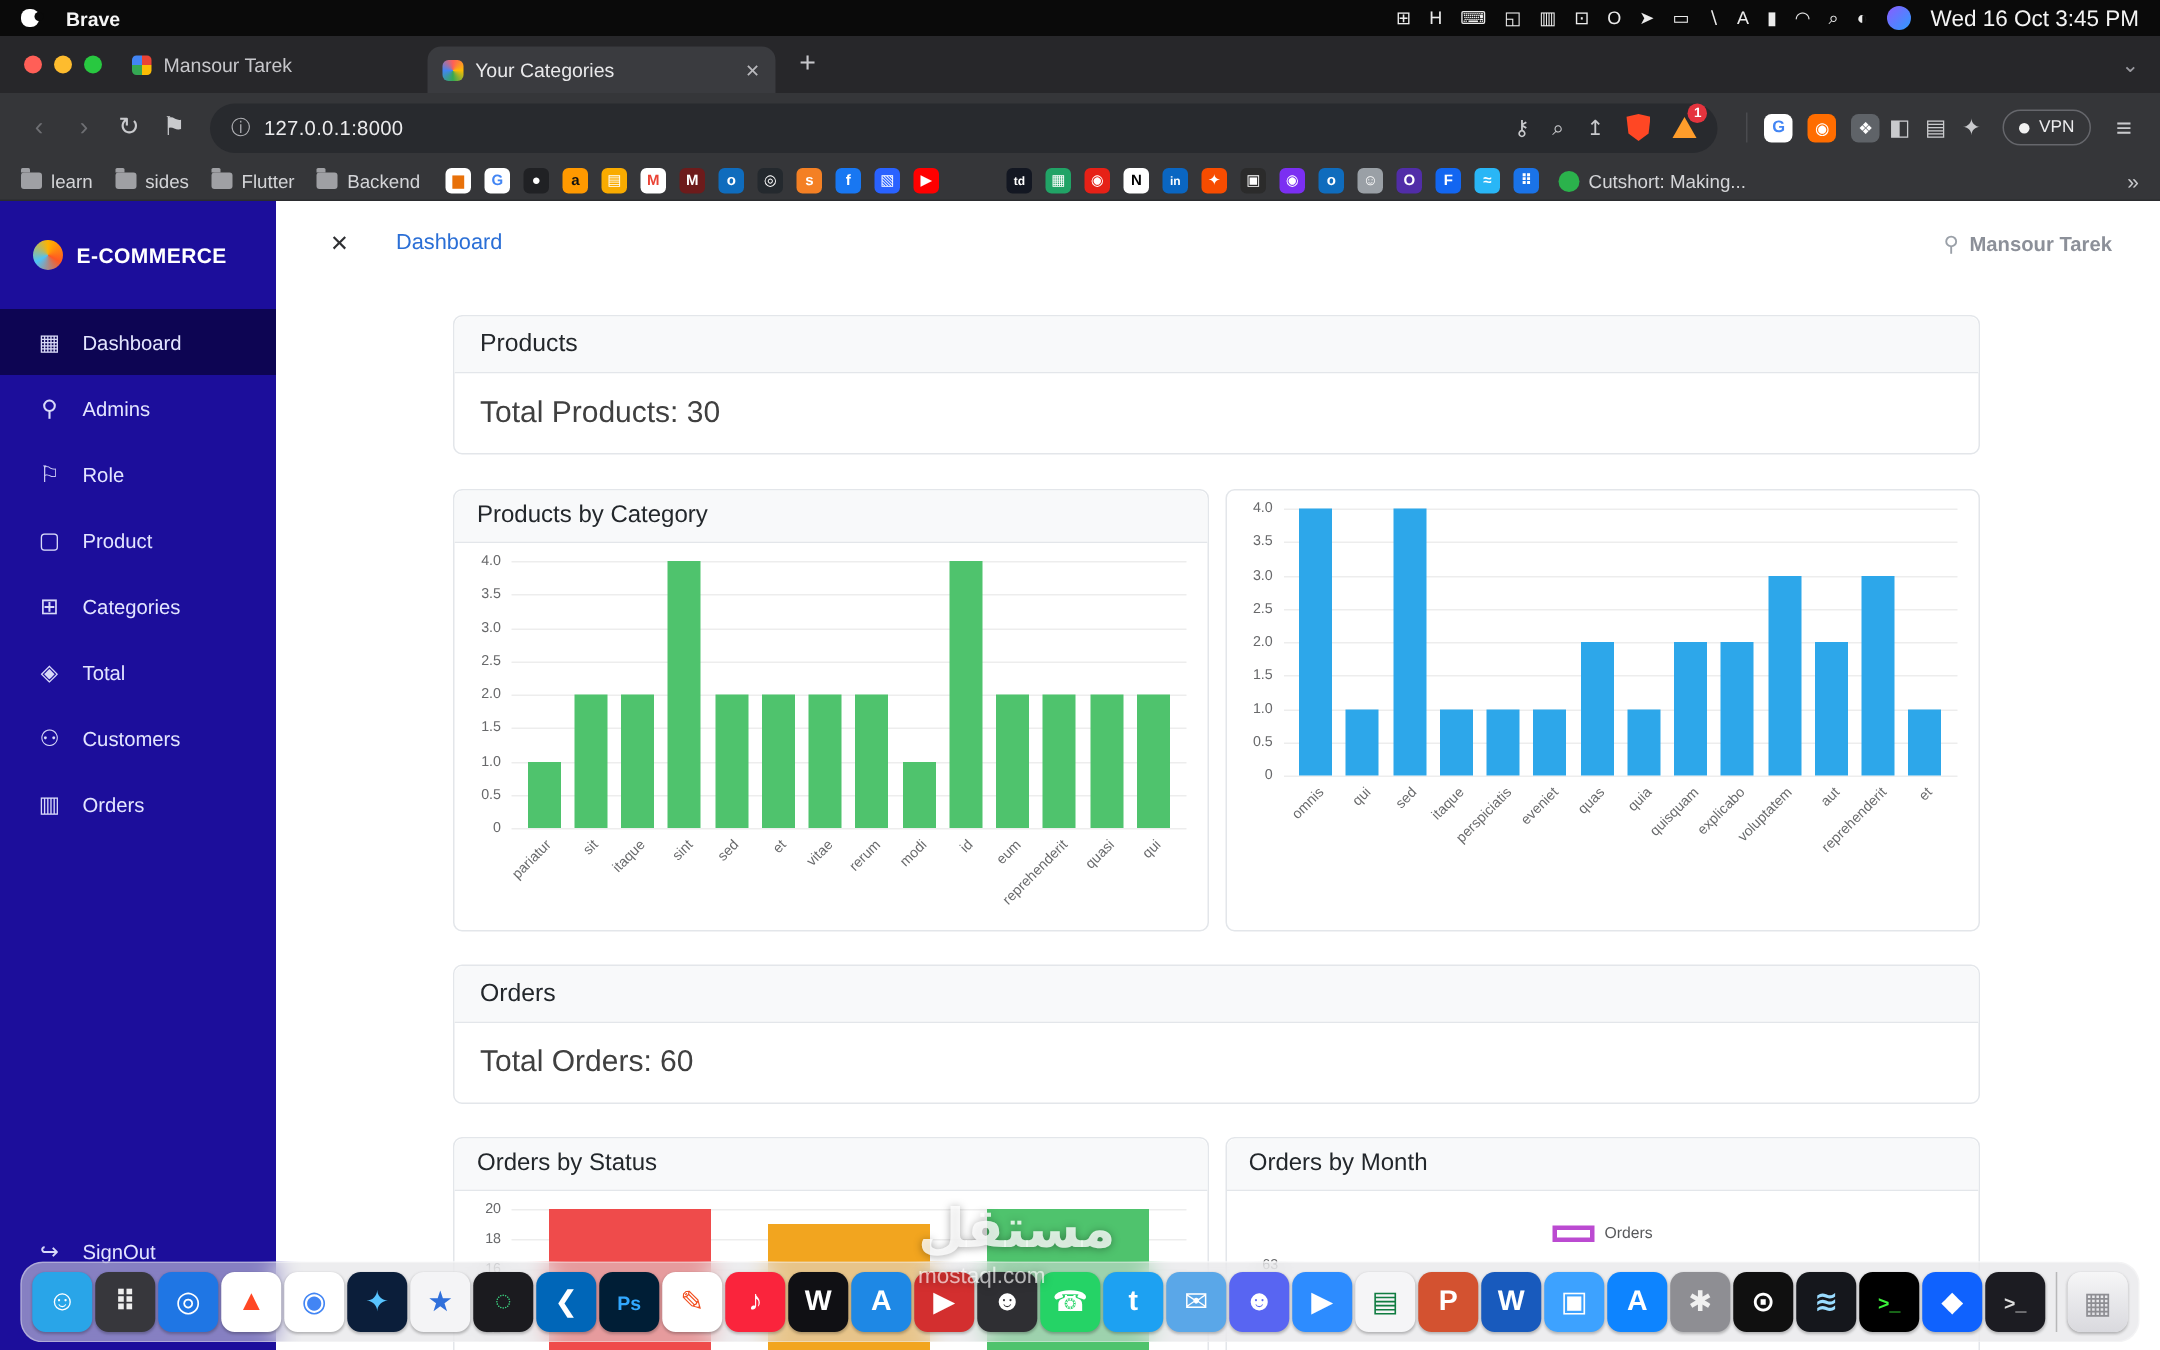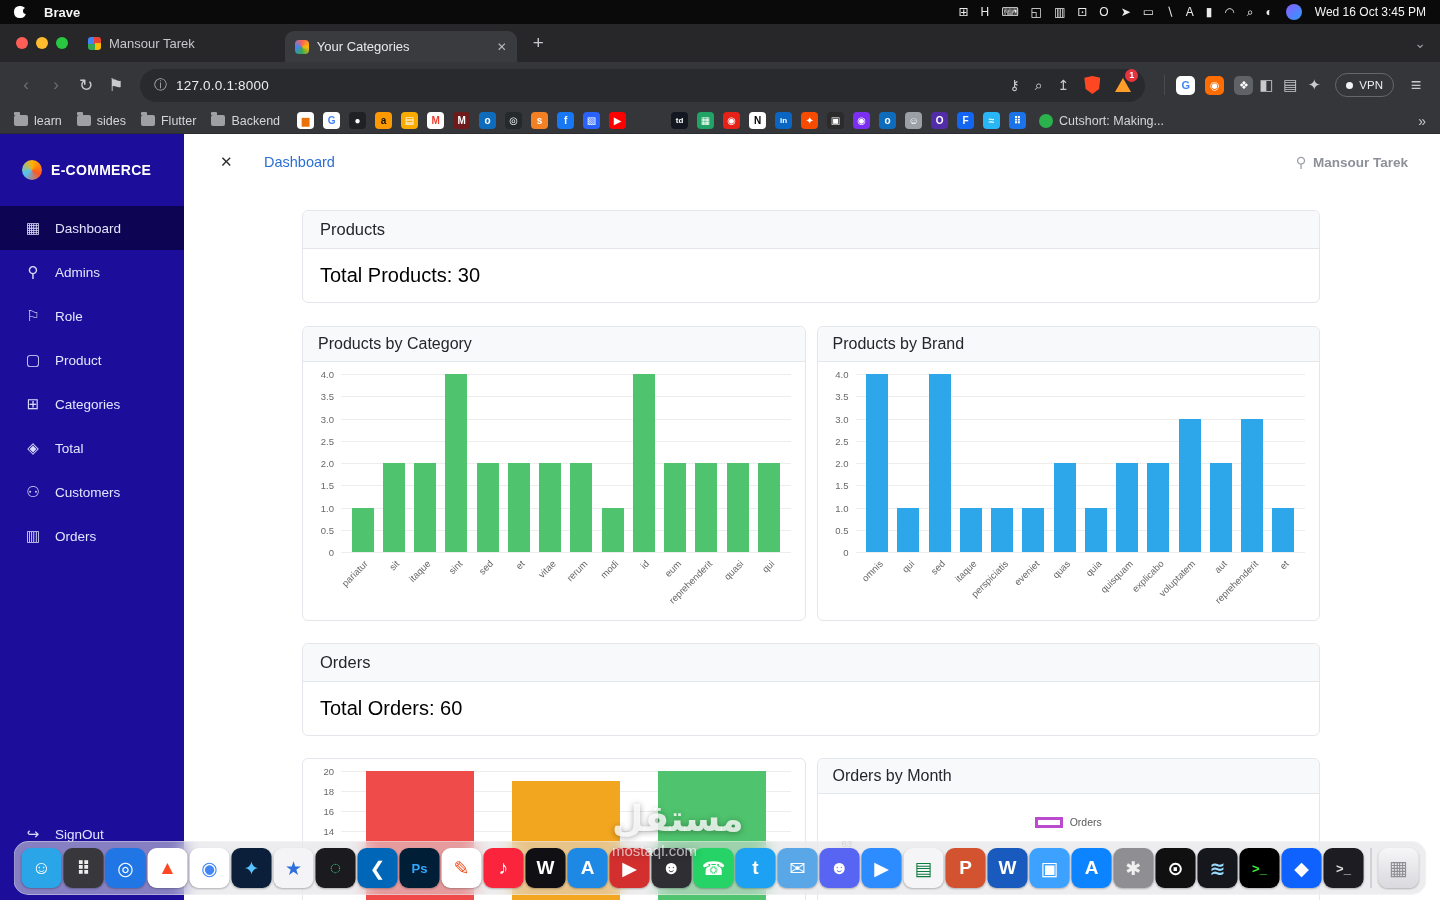--- a/index.html
+++ b/index.html
@@ -10,21 +10,21 @@
   
   .menubar{position:absolute;top:0;left:0;right:0;height:24px;background:#0a0a0a;display:flex;align-items:center;padding:0 14px;color:#f5f5f5;font-size:13px;gap:18px;z-index:40}
   .apple-logo{position:relative;width:12px;height:12px;background:#fff;border-radius:45%;flex:0 0 auto}
   .apple-logo::after{content:"";position:absolute;right:-3px;top:2px;width:6px;height:6px;background:#0a0a0a;border-radius:50%}
   .mb-app{font-weight:bold}
   #menu-items{display:flex;gap:18px}
   .mb-right{margin-left:auto;display:flex;align-items:center;gap:13px}
   #status-icons{display:flex;gap:12px;align-items:center}
   .st-icon{font-size:12px;color:#ececec}
   .avatar-dot{width:16px;height:16px;border-radius:50%;background:linear-gradient(135deg,#8a5cff,#2d9cff)}
-  .clock{font-size:12px}
+  .clock{font-size:15px}
 
   
   .tabbar{position:absolute;top:24px;left:0;right:0;height:38px;background:#27272a;display:flex;align-items:center;z-index:40}
   .traffic{display:flex;gap:8px;margin:0 20px 0 16px}
   .tl{width:12px;height:12px;border-radius:50%}
   .tl.red{background:#ff5f57}.tl.yellow{background:#febc2e}.tl.green{background:#28c840}
   .profile-chip{display:flex;align-items:center;gap:8px;color:#c7c7cb;font-size:13px;margin-right:90px}
   .chip-grid{width:13px;height:13px;border-radius:3px;background:conic-gradient(#ea4335 0 25%,#fbbc04 0 50%,#34a853 0 75%,#4285f4 0)}
   .tab{height:31px;align-self:flex-end;display:flex;align-items:center;gap:8px;background:#3a3b3f;border-radius:9px 9px 0 0;padding:0 10px;width:232px;color:#e9e9eb;font-size:13px}
   .tab-favicon{width:14px;height:14px;border-radius:4px;background:conic-gradient(#ff5f57,#fbbc04,#34a853,#4285f4,#ff5f57);flex:0 0 auto}
@@ -75,21 +75,21 @@
   .signout{position:absolute;left:0;bottom:46px;display:flex;align-items:center;gap:13px;padding-left:24px;font-size:13.5px;height:40px;width:100%;cursor:pointer}
   .main{position:absolute;left:184px;top:0;width:1256px;height:766px;background:#fff}
   .ptopbar{height:56px;display:flex;align-items:center;padding:0 32px 0 36px}
   .pclose{font-size:15px;color:#2f3033;width:20px;cursor:pointer}
   .plink{margin-left:24px;color:#2b6fd6;font-size:14.5px;cursor:pointer}
   .puser{margin-left:auto;display:flex;align-items:center;gap:7px;color:#8c9099;font-size:13.5px;font-weight:bold}
   .person-icon{font-size:14px;color:#9aa0a8}
   .content{padding:20px 0 0 118px}
   .card{border:1px solid #e3e6ea;border-radius:6px;background:#fff}
   .card-header{background:#f8f9fa;border-bottom:1px solid #e3e6ea;padding:9px 17px;font-size:16.5px;color:#23272b;border-radius:6px 6px 0 0}
-  .card-big-body{padding:15px 17px;font-size:20px;color:#000000}
+  .card-big-body{padding:15px 17px;font-size:20px;color:#404040}
   .wide{width:1018px}
   .row{display:flex;gap:11px;margin-top:23px;width:1018px}
   .row.mt{margin-top:22px}
   .chart-card{flex:1}
   .chart-card .card-header{font-size:16px;padding:8px 15px}
   .chart-body{padding:12px 14px 10px 8px}
   .chart{display:flex}
   .yaxis{position:relative;width:30px;flex:0 0 30px}
   .chart-sm .yaxis,.chart-sm .plot{height:178px}
   .chart-lg .yaxis,.chart-lg .plot{height:200px}
@@ -434,21 +434,20 @@
                       </div>
                       <div class="xslot">
                         <div class="xlabel">qui</div>
                       </div>
                     </div>
                   </div>
                 </div>
             </div>
           </div>
           <div class="card chart-card">
-            <div class="card-header">Products by Brand</div>
             <div class="chart-body">
               <div class="chart chart-sm" id="chart-brand">
                   <div class="yaxis">
                     <div class="ytick" style="top: 0%;">4.0</div>
                     <div class="ytick" style="top: 12.5%;">3.5</div>
                     <div class="ytick" style="top: 25%;">3.0</div>
                     <div class="ytick" style="top: 37.5%;">2.5</div>
                     <div class="ytick" style="top: 50%;">2.0</div>
                     <div class="ytick" style="top: 62.5%;">1.5</div>
                     <div class="ytick" style="top: 75%;">1.0</div>
@@ -559,20 +558,21 @@
           </div>
         </div>
 
         <div class="card wide" style="margin-top:22px">
           <div class="card-header">Orders</div>
           <div class="card-big-body">Total Orders: 60</div>
         </div>
 
         <div class="row mt">
           <div class="card chart-card">
+            <div class="card-header">Orders by Status</div>
             <div class="chart-body">
               <div class="chart chart-lg" id="chart-status">
                   <div class="yaxis">
                     <div class="ytick" style="top: 0%;">20</div>
                     <div class="ytick" style="top: 10%;">18</div>
                     <div class="ytick" style="top: 20%;">16</div>
                     <div class="ytick" style="top: 30%;">14</div>
                     <div class="ytick" style="top: 40%;">12</div>
                   </div>
                   <div class="plotcol">

